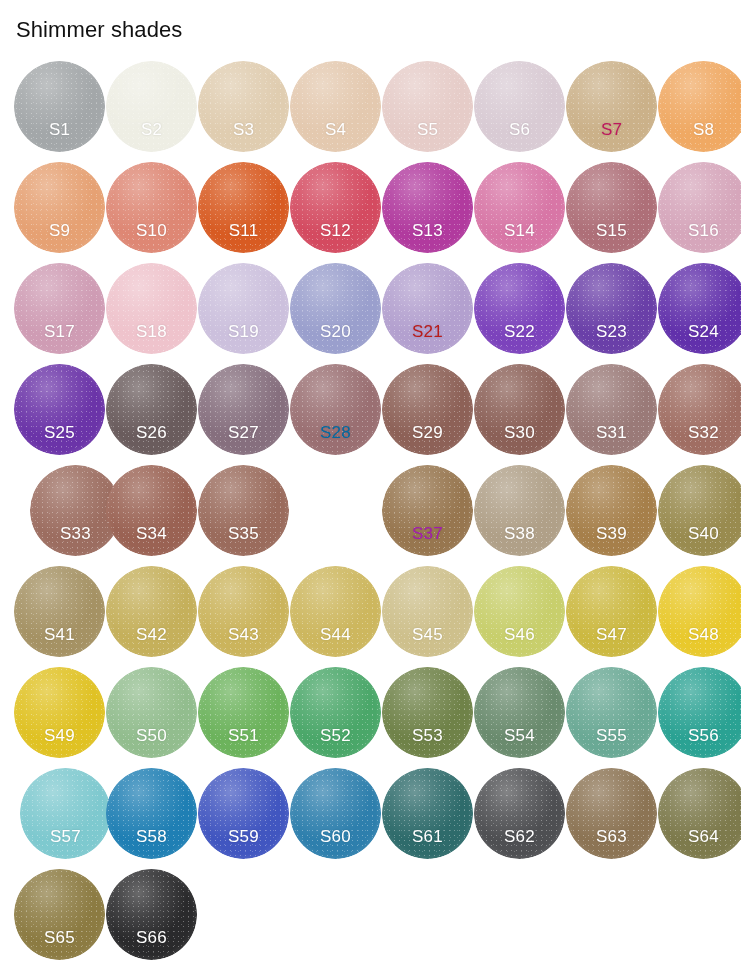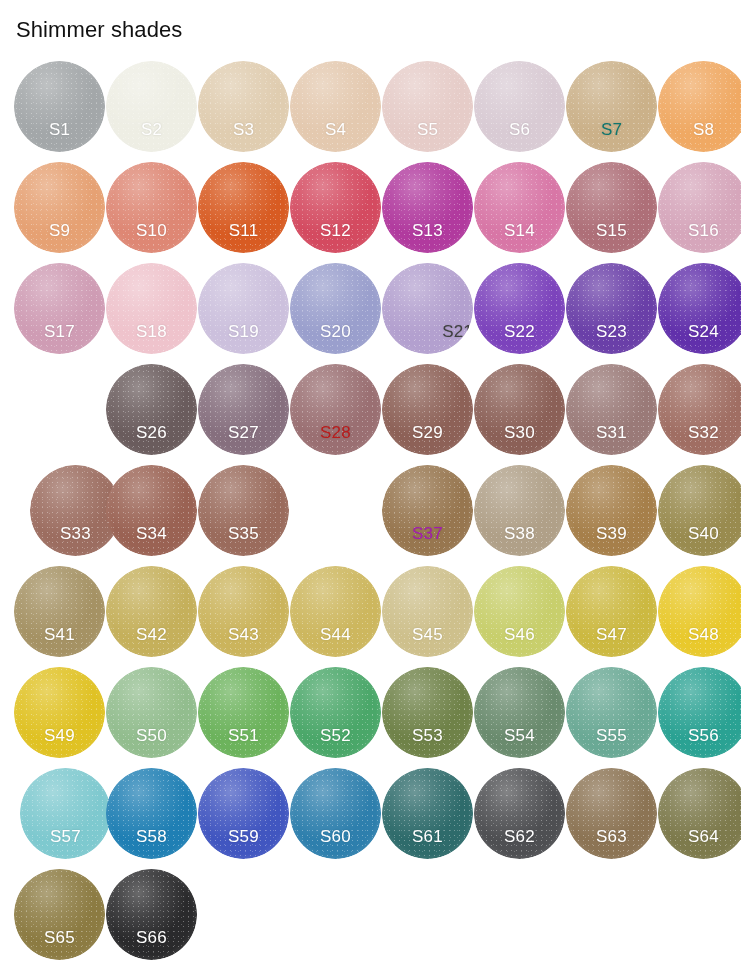--- a/index.html
+++ b/index.html
@@ -135,21 +135,21 @@
       <div class="swatch" style="left: 460px; top: 0px; width: 91px; height: 91px;">
         <div class="disc" style="background-color: rgb(217, 203, 212);"></div>
         <div class="shimmer"></div>
         <div class="rim"></div>
         <div class="label" style="color: rgb(255, 255, 255);">S6</div>
       </div>
       <div class="swatch" style="left: 552px; top: 0px; width: 91px; height: 91px;">
         <div class="disc" style="background-color: rgb(203, 177, 137);"></div>
         <div class="shimmer"></div>
         <div class="rim"></div>
-        <div class="label" style="color: #0f766e;">S7</div>
+        <div class="label" style="color: #be185d;">S7</div>
       </div>
       <div class="swatch" style="left: 644px; top: 0px; width: 91px; height: 91px;">
         <div class="disc" style="background-color: rgb(240, 169, 99);"></div>
         <div class="shimmer"></div>
         <div class="rim"></div>
         <div class="label" style="color: rgb(255, 255, 255);">S8</div>
       </div>
       <div class="swatch" style="left: 0px; top: 101px; width: 91px; height: 91px;">
         <div class="disc" style="background-color: rgb(230, 161, 115);"></div>
         <div class="shimmer"></div>
@@ -219,57 +219,63 @@
       <div class="swatch" style="left: 276px; top: 202px; width: 91px; height: 91px;">
         <div class="disc" style="background-color: rgb(154, 159, 205);"></div>
         <div class="shimmer"></div>
         <div class="rim"></div>
         <div class="label" style="color: rgb(255, 255, 255);">S20</div>
       </div>
       <div class="swatch" style="left: 368px; top: 202px; width: 91px; height: 91px;">
         <div class="disc" style="background-color: rgb(179, 160, 207);"></div>
         <div class="shimmer"></div>
         <div class="rim"></div>
-        <div class="label" style="color: #404040; text-align: right;">S21</div>
+        <div class="label" style="color: #b91c1c;">S21</div>
       </div>
       <div class="swatch" style="left: 460px; top: 202px; width: 91px; height: 91px;">
         <div class="disc" style="background-color: rgb(124, 67, 188);"></div>
         <div class="shimmer"></div>
         <div class="rim"></div>
         <div class="label" style="color: rgb(255, 255, 255);">S22</div>
       </div>
       <div class="swatch" style="left: 552px; top: 202px; width: 91px; height: 91px;">
         <div class="disc" style="background-color: rgb(106, 63, 168);"></div>
         <div class="shimmer"></div>
         <div class="rim"></div>
         <div class="label" style="color: rgb(255, 255, 255);">S23</div>
       </div>
       <div class="swatch" style="left: 644px; top: 202px; width: 91px; height: 91px;">
         <div class="disc" style="background-color: rgb(97, 48, 171);"></div>
         <div class="shimmer"></div>
         <div class="rim"></div>
         <div class="label" style="color: rgb(255, 255, 255);">S24</div>
       </div>
+      <div class="swatch" style="left: 0px; top: 303px; width: 91px; height: 91px;">
+        <div class="disc" style="background-color: rgb(107, 52, 168);"></div>
+        <div class="shimmer"></div>
+        <div class="rim"></div>
+        <div class="label" style="color: rgb(255, 255, 255);">S25</div>
+      </div>
       <div class="swatch" style="left: 92px; top: 303px; width: 91px; height: 91px;">
         <div class="disc" style="background-color: rgb(106, 92, 93);"></div>
         <div class="shimmer"></div>
         <div class="rim"></div>
         <div class="label" style="color: rgb(255, 255, 255);">S26</div>
       </div>
       <div class="swatch" style="left: 184px; top: 303px; width: 91px; height: 91px;">
         <div class="disc" style="background-color: rgb(134, 111, 126);"></div>
         <div class="shimmer"></div>
         <div class="rim"></div>
         <div class="label" style="color: rgb(255, 255, 255);">S27</div>
       </div>
       <div class="swatch" style="left: 276px; top: 303px; width: 91px; height: 91px;">
         <div class="disc" style="background-color: rgb(154, 111, 114);"></div>
         <div class="shimmer"></div>
         <div class="rim"></div>
-        <div class="label" style="color: #b91c1c;">S28</div>
+        <div class="label" style="color: #0369a1;">S28</div>
       </div>
       <div class="swatch" style="left: 368px; top: 303px; width: 91px; height: 91px;">
         <div class="disc" style="background-color: rgb(141, 97, 87);"></div>
         <div class="shimmer"></div>
         <div class="rim"></div>
         <div class="label" style="color: rgb(255, 255, 255);">S29</div>
       </div>
       <div class="swatch" style="left: 460px; top: 303px; width: 91px; height: 91px;">
         <div class="disc" style="background-color: rgb(139, 96, 87);"></div>
         <div class="shimmer"></div>

